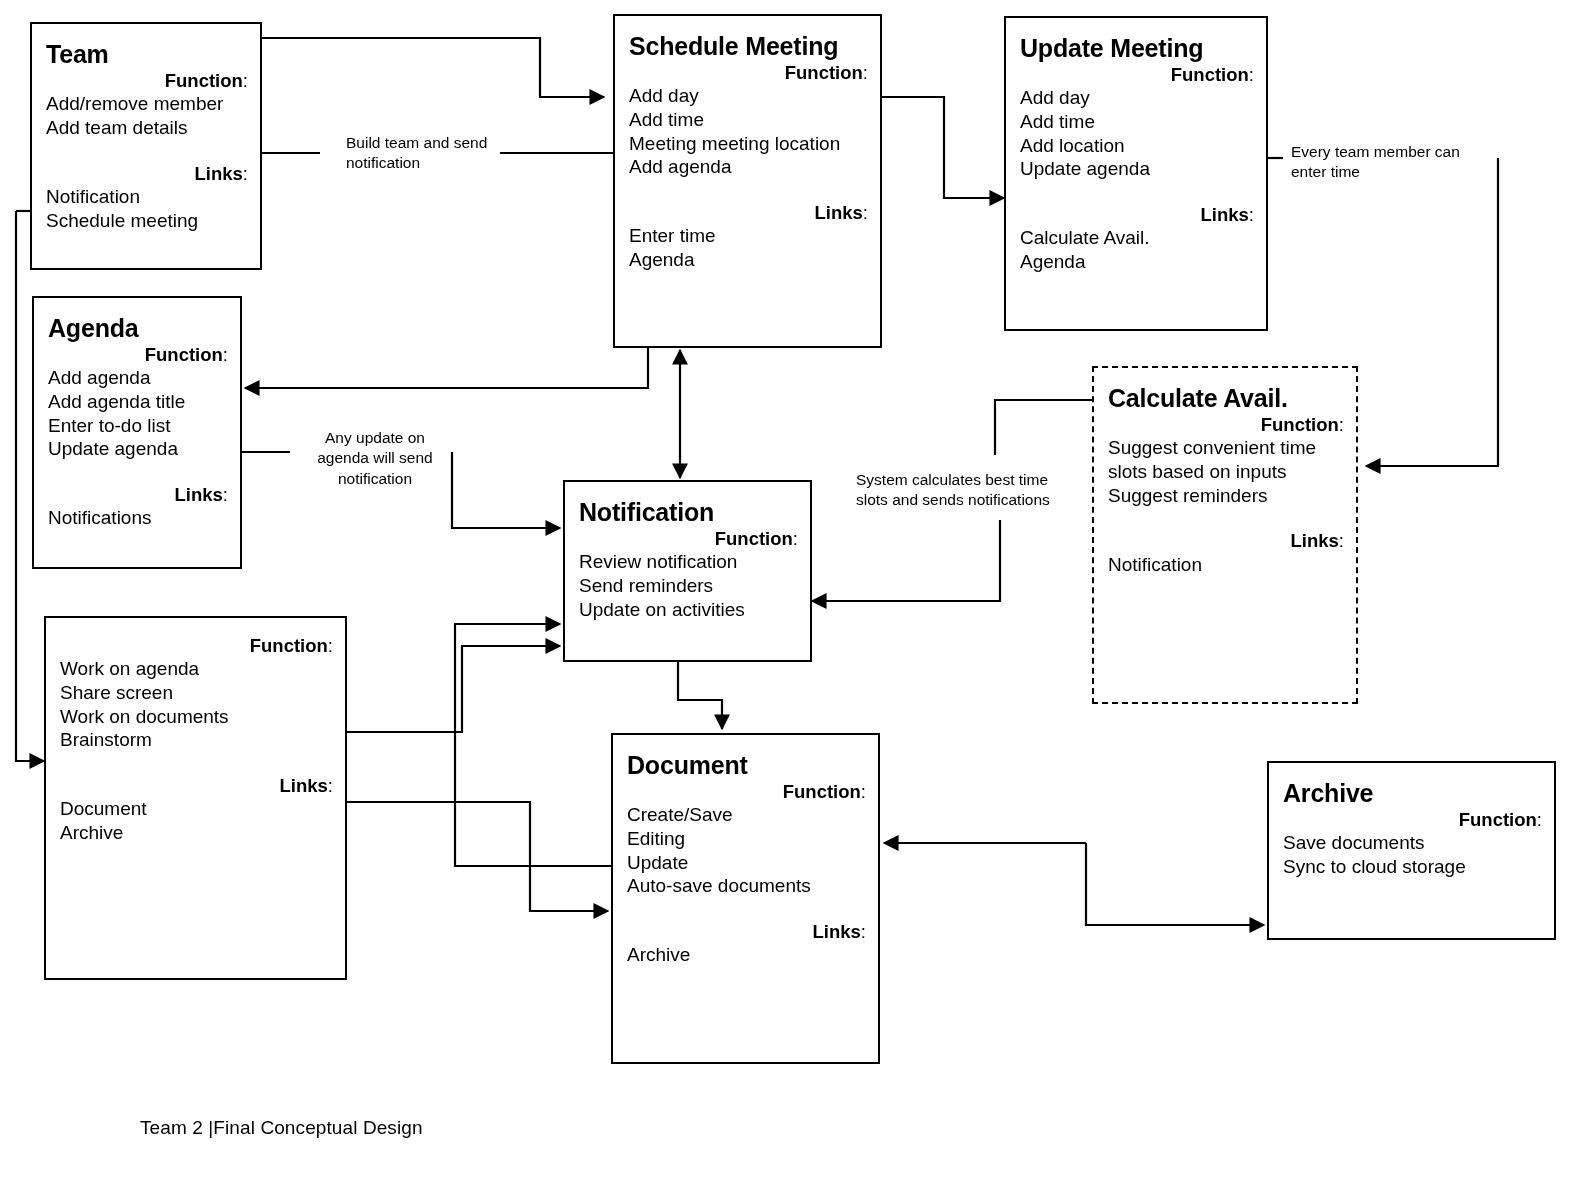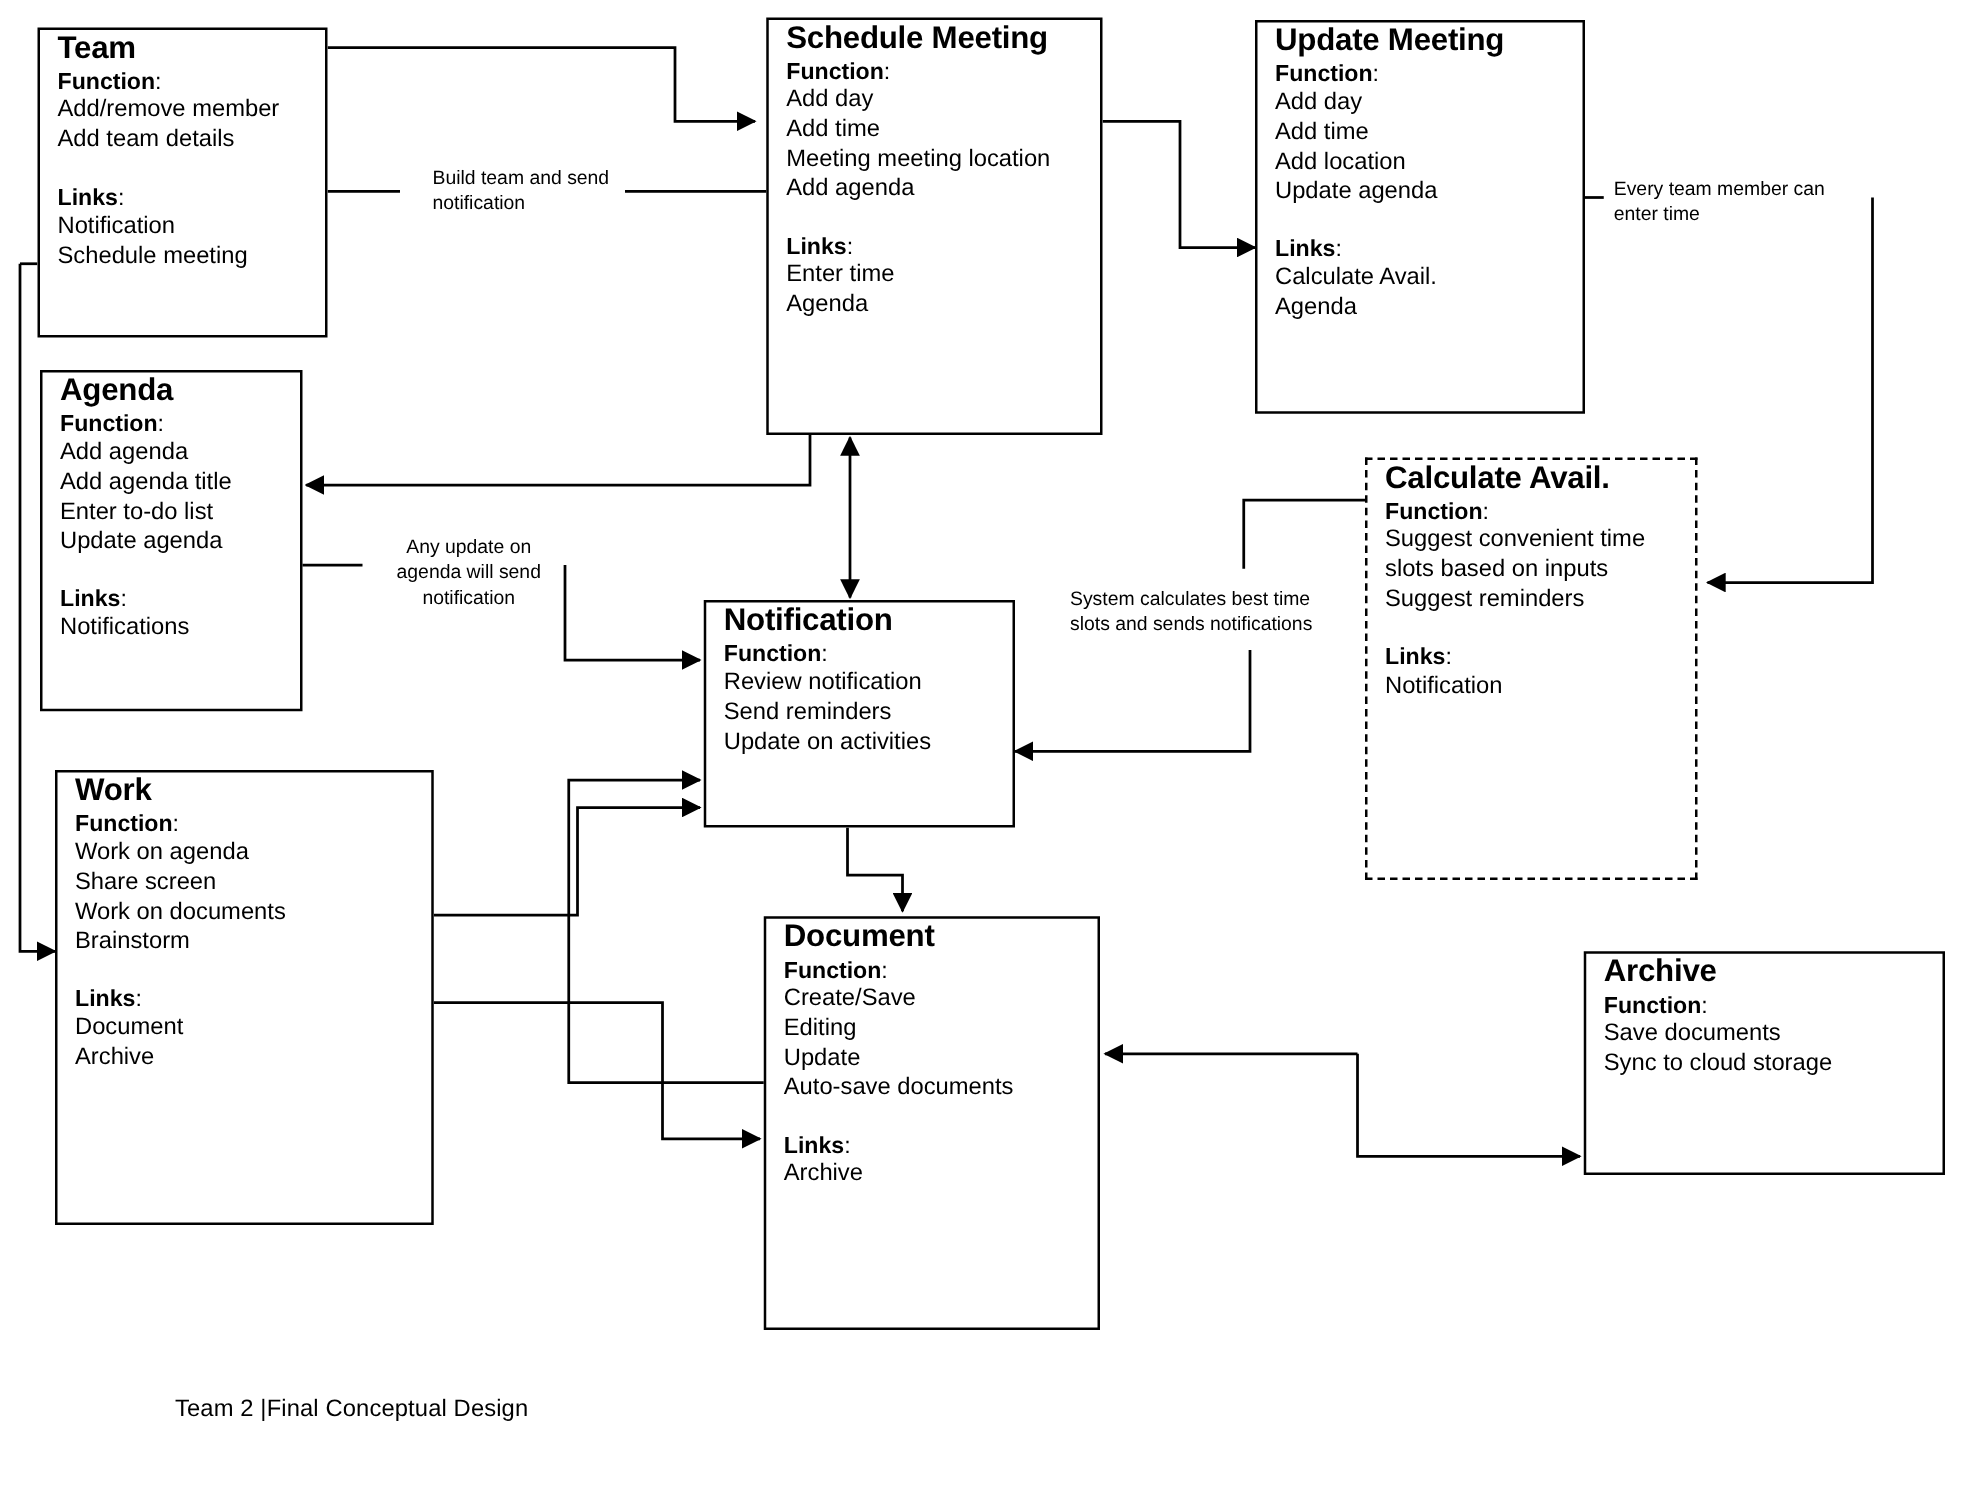--- a/index.html
+++ b/index.html
@@ -24,37 +24,38 @@
     height: 1188px;
     pointer-events: none;
     z-index: 1;
   }
   .node {
     position: absolute;
     box-sizing: border-box;
     background: #ffffff;
     border: 2.5px solid #000000;
     z-index: 2;
-    padding: 0 12px 10px 14px;
+    padding: 16px 12px 10px 14px;
   }
   .node.dashed {
     border-style: dashed;
     border-width: 2.5px;
   }
   .node-title {
     font-size: 25px;
     font-weight: bold;
     line-height: 1.12;
     letter-spacing: -0.2px;
     margin-bottom: 1px;
   }
   .sec-label {
     font-size: 18.5px;
     font-weight: bold;
     line-height: 1.27;
+    text-align: right;
   }
   .sec-label .colon {
     font-weight: normal;
   }
   .item {
     font-size: 19px;
     line-height: 1.24;
     white-space: pre;
   }
   .gap {
@@ -192,21 +193,20 @@
 
   <div class="node" style="left:563px; top:480px; width:249px; height:182px;">
     <div class="node-title">Notification</div>
     <div class="sec-label"><span>Function</span><span class="colon">:</span></div>
     <div class="item">Review notification</div>
     <div class="item">Send reminders</div>
     <div class="item">Update on activities</div>
   </div>
 
   <div class="node" style="left:44px; top:616px; width:303px; height:364px;">
-    <div class="node-title">Work</div>
     <div class="sec-label"><span>Function</span><span class="colon">:</span></div>
     <div class="item">Work on agenda</div>
     <div class="item">Share screen</div>
     <div class="item">Work on documents</div>
     <div class="item">Brainstorm</div>
     <div class="gap"></div>
     <div class="sec-label"><span>Links</span><span class="colon">:</span></div>
     <div class="item">Document</div>
     <div class="item">Archive</div>
   </div>

